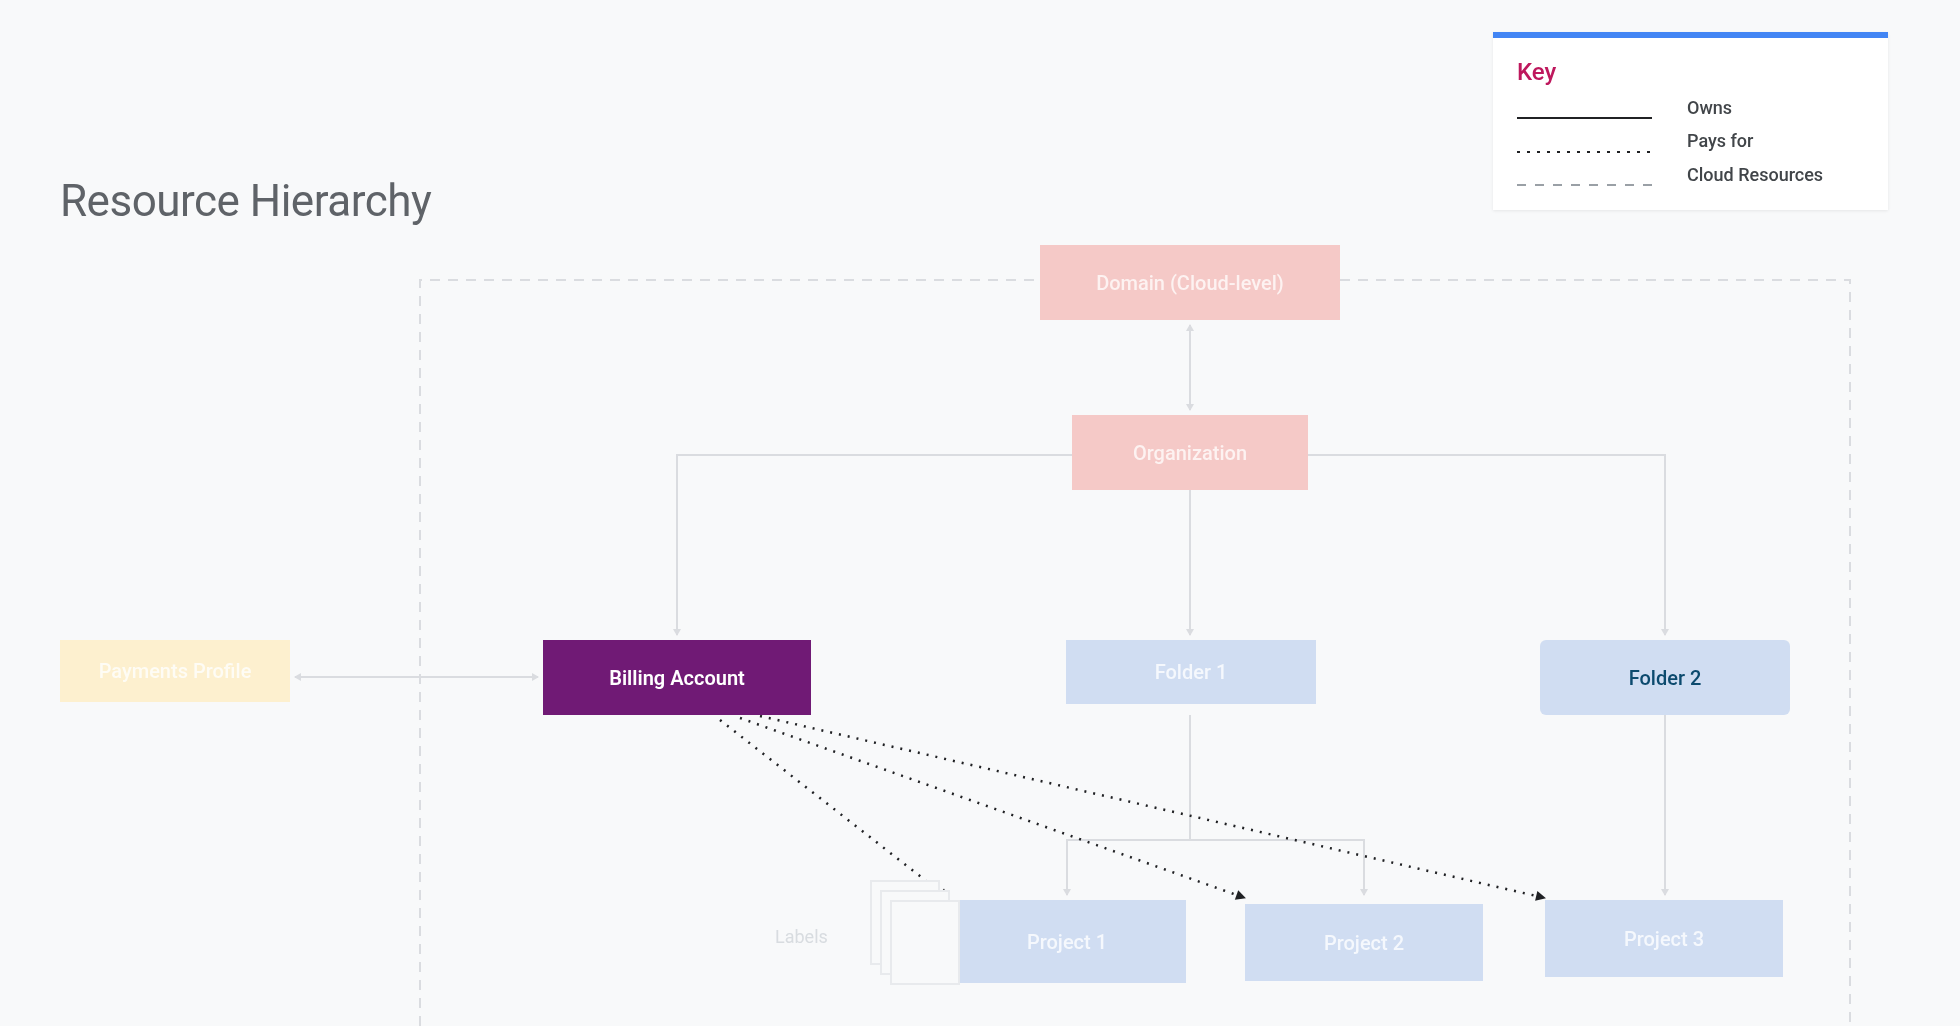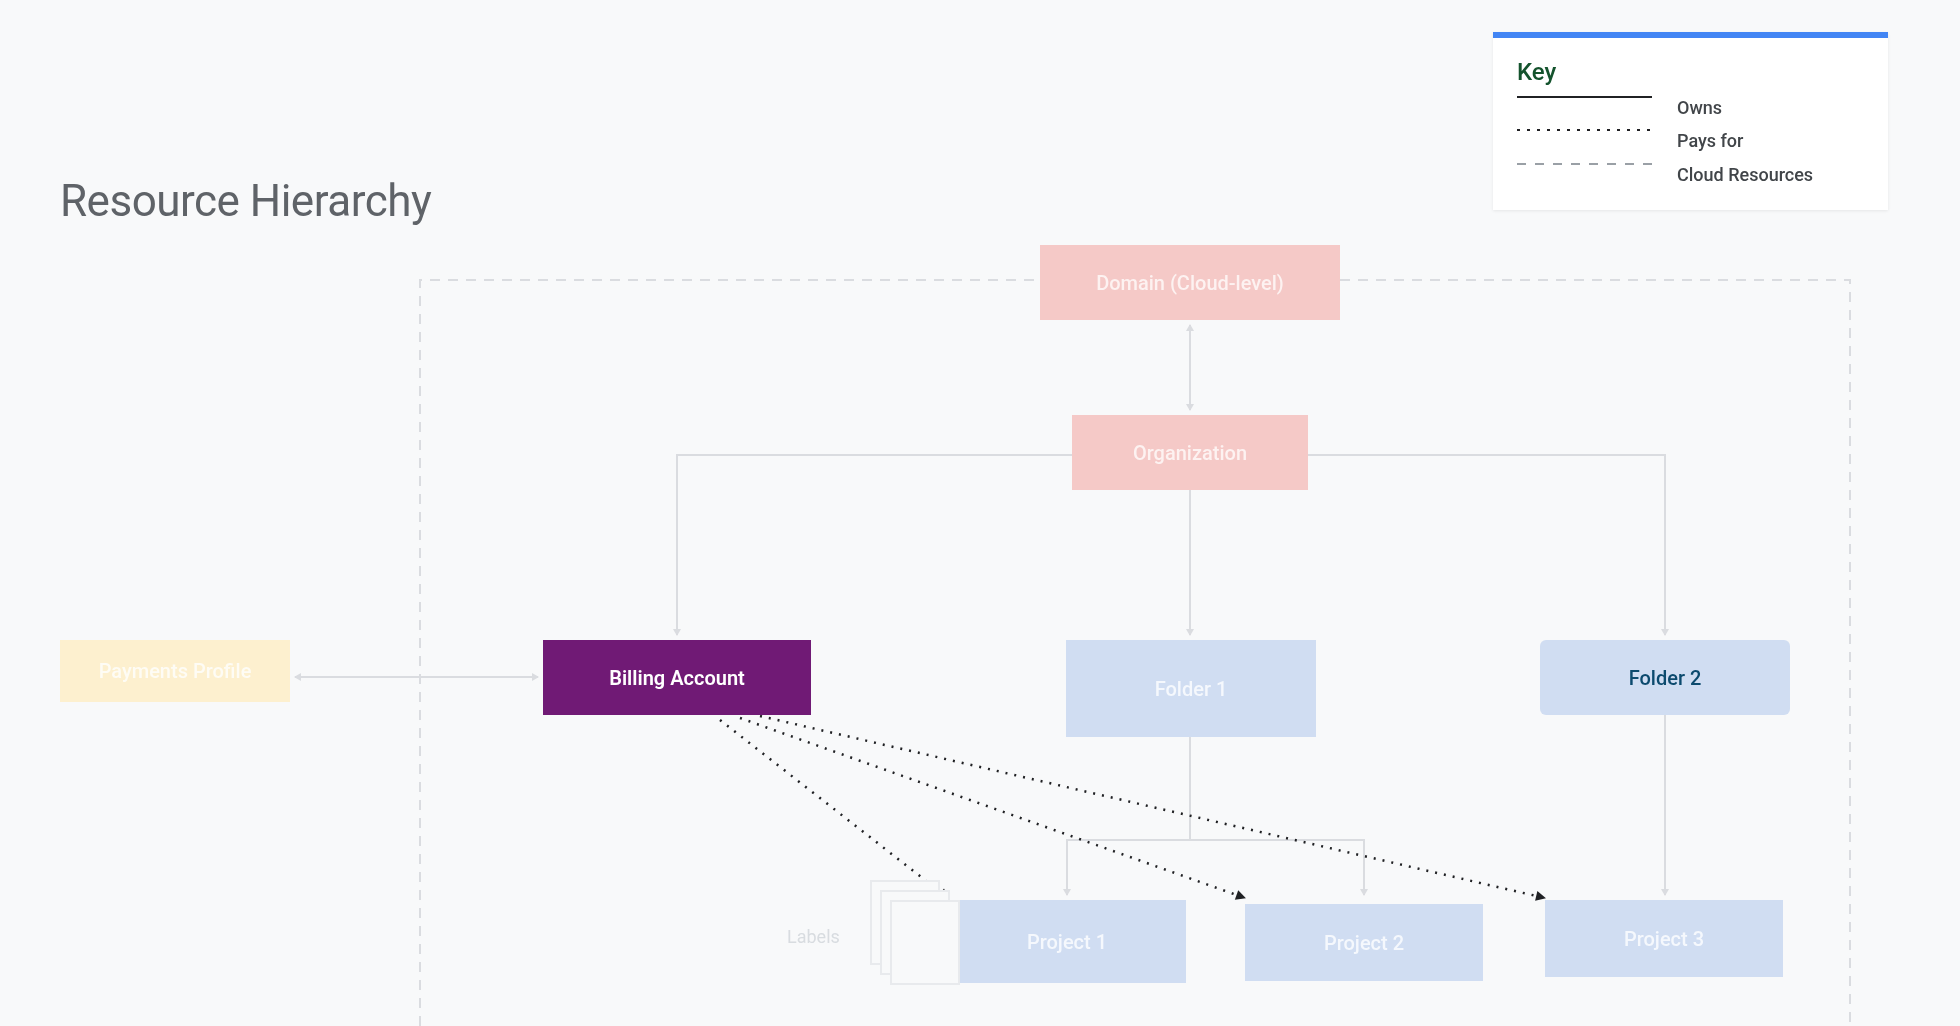--- a/index.html
+++ b/index.html
@@ -65,21 +65,21 @@
       width: 268px;
       height: 75px;
       background: #701a75;
       color: #ffffff;
       font-weight: 600;
     }
     .node-folder1 {
       left: 1066px;
       top: 640px;
       width: 250px;
-      height: 97px;
+      height: 64px;
       background: #d0ddf2;
       color: #f5f8fd;
     }
     .node-folder2 {
       left: 1540px;
       top: 640px;
       width: 250px;
       height: 75px;
       background: #d0ddf2;
       color: #0c4a6e;
@@ -109,21 +109,20 @@
       background: #d0ddf2;
       color: #f5f8fd;
     }
     .labels-text {
       position: absolute;
       left: 775px;
       top: 926px;
       font-size: 18px;
       color: #d8dce0;
       font-weight: 400;
-      margin-left: 12px;
     }
     .labels-stack {
       position: absolute;
       left: 870px;
       top: 880px;
     }
     .labels-stack .card {
       position: absolute;
       width: 70px;
       height: 85px;
@@ -141,28 +140,28 @@
       top: 32px;
       width: 395px;
       background: #ffffff;
       border-top: 6px solid #4285f4;
       padding: 20px 24px 24px 24px;
       box-shadow: 0 1px 3px rgba(0,0,0,0.08);
     }
     .key-title {
       font-size: 24px;
       font-weight: 500;
-      color: #14532d;
+      color: #be185d;
       margin-bottom: 4px;
     }
     .key-row {
       display: flex;
-      align-items: flex-start;
+      align-items: flex-end;
       margin-top: 10px;
-      gap: 25px;
+      gap: 35px;
     }
     .key-line {
       width: 135px;
       height: 2px;
       flex-shrink: 0;
     }
     .key-line-solid {
       background: #202124;
     }
     .key-line-dotted {

